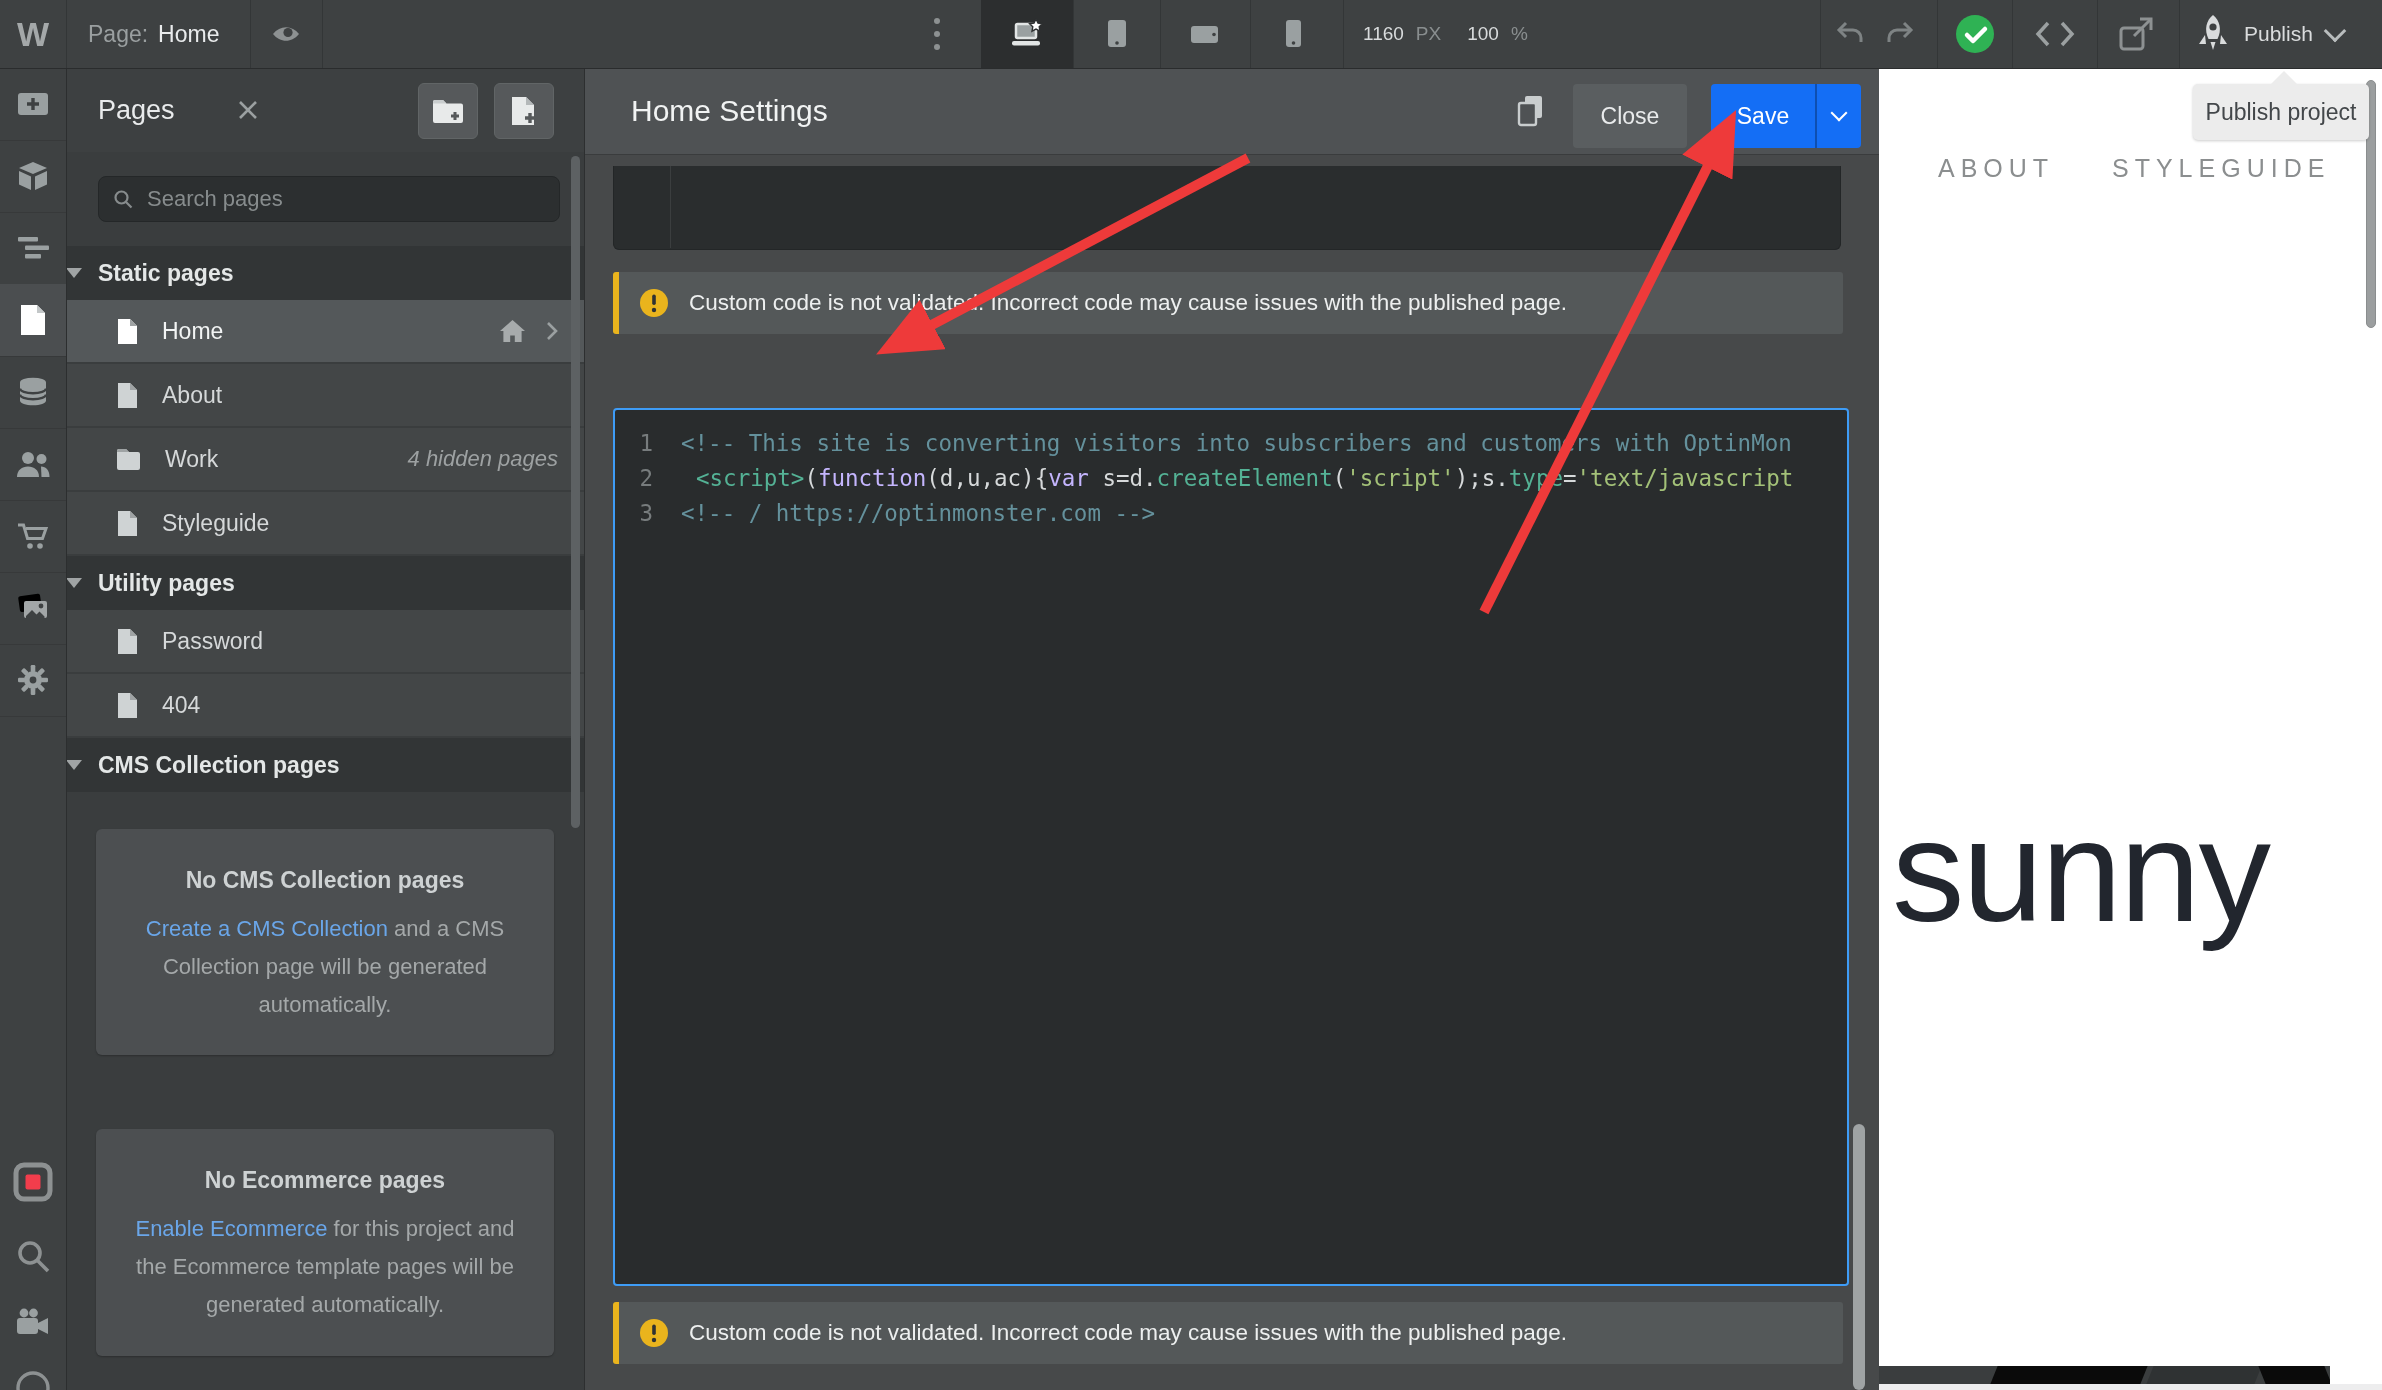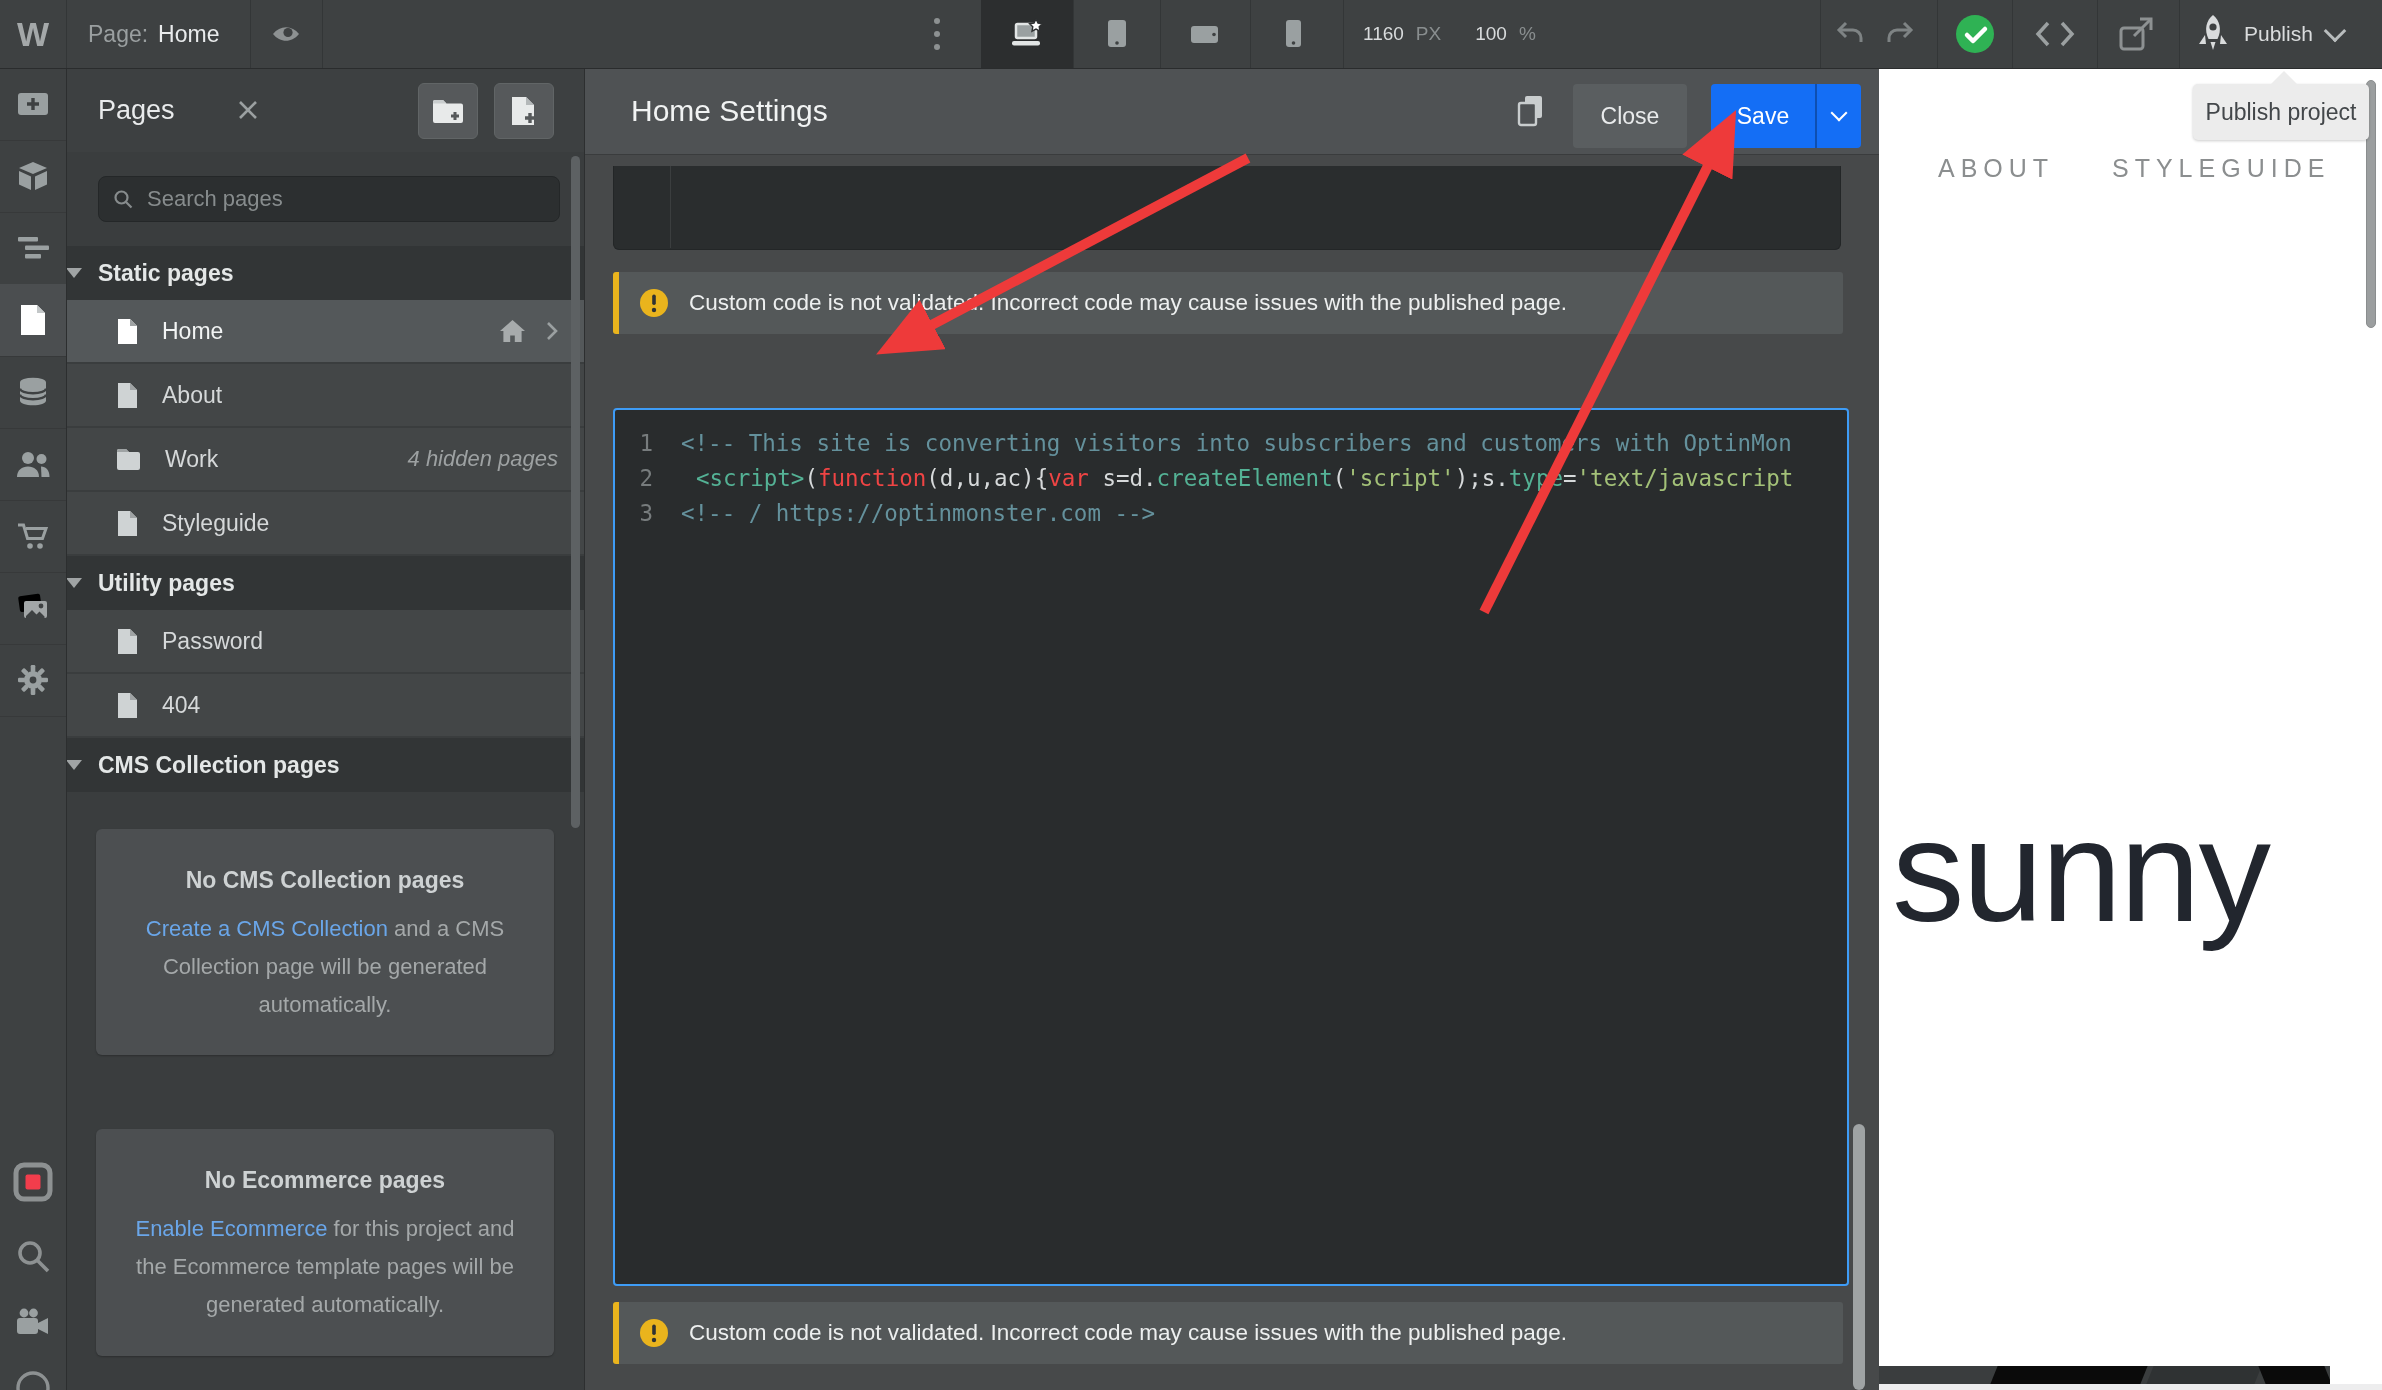--- a/index.html
+++ b/index.html
@@ -72,21 +72,21 @@
   .topcode .gut{position:absolute;left:56px;top:0;width:1px;height:82px;background:#3b3e3f;}
   .warnbar{position:absolute;left:28px;width:1230px;height:62px;background:#545859;border-left:6px solid var(--warn,#eab41d);border-radius:3px;display:flex;align-items:center;box-sizing:border-box;padding-left:20px;gap:20px;}
   .warnbar .wtxt{color:#edefef;font-size:22.5px;}
   .before-label{position:absolute;left:28px;top:352px;color:#dadddd;font-size:23px;}
   .codebox{position:absolute;left:28px;top:340px;width:1236px;height:878px;background:#292c2d;border:2px solid #3e9cf6;border-radius:4px;box-sizing:border-box;overflow:hidden;}
   .codelines{position:absolute;left:0;top:16px;width:100%;}
   .cl{display:flex;height:35px;line-height:35px;font-family:"DejaVu Sans Mono",monospace;font-size:22.5px;white-space:pre;}
   .cl .ln{width:38px;text-align:right;color:#777c7d;flex:none;}
   .cl .ct{padding-left:28px;overflow:hidden;flex:1;}
   .tk-com{color:#64919c;} .tk-tag{color:#54b295;margin-left:15px;} .tk-fn{color:#54b295;}
-  .tk-kw{color:#ef4444;margin-top:20px;} .tk-str{color:#a3c178;} .tk-pln{color:#d6d9da;}
+  .tk-kw{color:#c4b5fd;margin-top:20px;} .tk-str{color:#a3c178;} .tk-pln{color:#d6d9da;}
   .mp-scroll{position:absolute;left:1268px;top:1056px;width:12px;height:266px;background:#9fa3a4;border-radius:6px;}
 
   
   .preview{position:absolute;left:1878px;top:68px;width:504px;height:1322px;background:#ffffff;overflow:hidden;z-index:6;}
   .pv-nav{position:absolute;top:86px;color:#8b8e8f;font-size:25px;letter-spacing:6px;}
   .pv-head{position:absolute;color:#22262e;font-weight:500;font-size:145px;letter-spacing:-2px;white-space:nowrap;}
   .pv-scroll{position:absolute;left:488px;top:12px;width:10px;height:248px;background:#9b9e9f;border-radius:5px;border:1px solid #8a8d8e;box-sizing:border-box;}
   .pv-bottombar{position:absolute;left:0;top:1298px;width:452px;height:18px;background:#3a3d3e;overflow:hidden;}
   .pv-strip{position:absolute;left:0;top:1316px;width:504px;height:6px;background:#ededee;}
   .tooltip{position:absolute;left:315px;top:16px;width:176px;height:56px;background:#ececec;border-radius:5px;display:flex;align-items:center;justify-content:center;color:#43474a;font-size:23px;box-shadow:0 1px 3px rgba(0,0,0,.2);z-index:40;}
@@ -148,21 +148,21 @@
   <div class="tb-icon" style="left:1278px;width:32px">
     <svg width="32" height="32" viewBox="0 0 32 32">
         <rect x="8" y="2" width="15" height="27" rx="3" fill="#9aa0a1"></rect>
         <circle cx="15.5" cy="25" r="1.8" fill="#3e4142"></circle>
       </svg>
   </div>
   <div class="vsep" style="left:1343px"></div>
   <div class="canvas-size">
     <span class="num">1160</span>
     <span class="unit">PX</span>
-    <span class="num" style="margin-left:22px">100</span>
+    <span class="num" style="margin-left:14px">100</span>
     <span class="unit">%</span>
   </div>
   <div class="vsep" style="left:1820px"></div>
   <div class="tb-icon" style="left:1830px;width:40px">
     <svg width="30" height="28" viewBox="0 0 30 28">
         <path d="M11 3 L4 10 L11 17" fill="none" stroke="#7e8384" stroke-width="3"></path>
         <path d="M4 10 H18 a8 8 0 0 1 8 8 v4" fill="none" stroke="#7e8384" stroke-width="3"></path>
       </svg>
   </div>
   <div class="tb-icon" style="left:1880px;width:40px">

